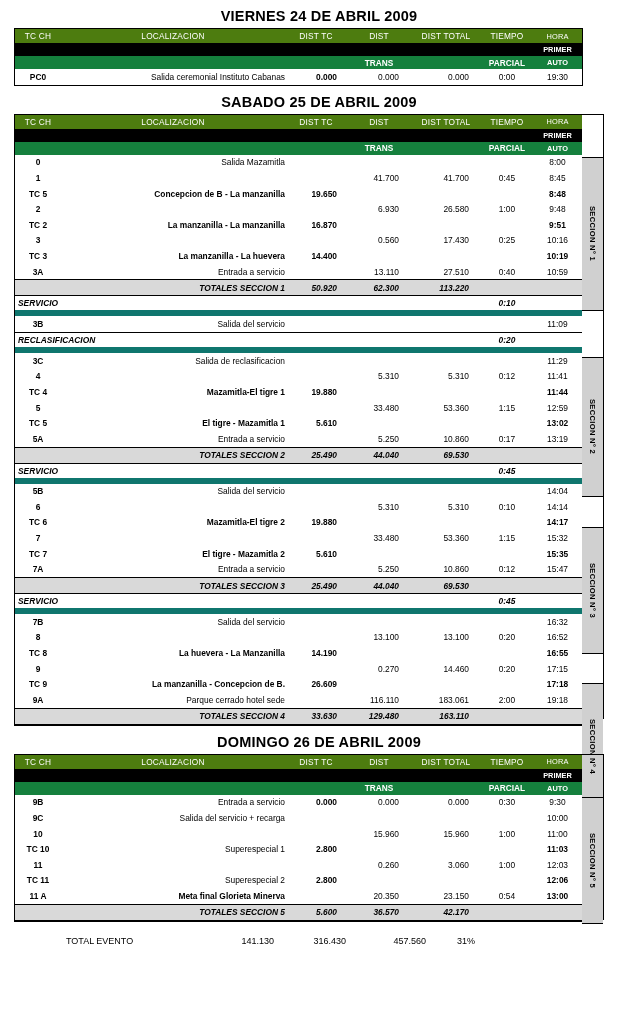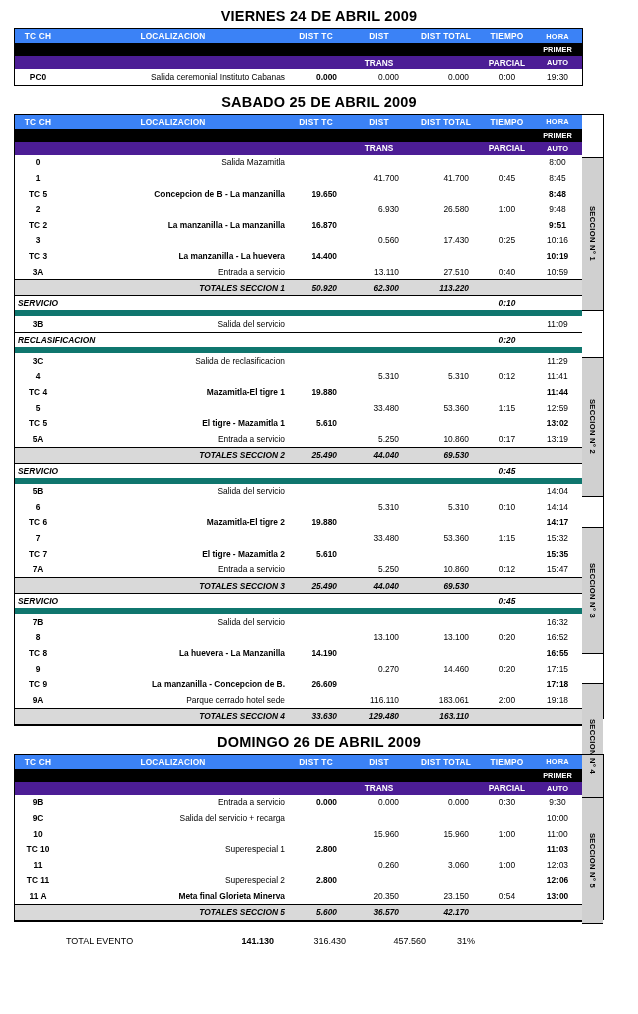--- a/index.html
+++ b/index.html
@@ -19,34 +19,34 @@
   }
   .block{display:flex;flex-direction:row;align-items:stretch;margin:0 14px 0 14px;}
   table.sched{
     border-collapse:collapse;
     table-layout:fixed;
     width:567px;
     font-size:8.5px;
   }
   table.sched td, table.sched th{padding:0;vertical-align:middle;}
   .hdr td{
-    background:#3b82f6;
+    background:#4d7c0f;
     color:#fff;
-    font-weight:bold;
+    font-weight:normal;
     text-align:center;
     font-size:8.3px;
     letter-spacing:.2px;
     height:14px;
   }
   .hdr td.small{font-size:7.4px;}
   .hdr-row2 td{
     background:#000;color:#fff;font-weight:bold;text-align:center;font-size:8.3px;height:13px;
   }
   .hdr-row3 td{
-    background:#4c1d95;color:#fff;font-weight:bold;text-align:center;font-size:8.3px;height:13px;margin-top:45px;
+    background:#15803d;color:#fff;font-weight:bold;text-align:center;font-size:8.3px;height:13px;margin-top:45px;
   }
   .c-tc{width:46px;text-align:center;}
   .c-loc{width:224px;text-align:right;padding-left:6px !important;}
   .c-dist{width:62px;text-align:right;padding-right:10px !important;margin-top:12px;}
   .c-trans{width:64px;text-align:right;padding-right:12px !important;}
   .c-total{width:70px;text-align:right;padding-right:12px !important;}
   .c-tiempo{width:52px;text-align:center;}
   .c-hora{width:49px;text-align:center;}
 
   tr.data td{height:15.6px;font-size:8.4px;}
@@ -74,21 +74,21 @@
     display:flex;align-items:center;justify-content:center;
     border-top:1px solid #000;
     border-bottom:1px solid #000;
     box-sizing:border-box;
     letter-spacing:.3px;
   }
   .footer-row{
     display:flex;margin:14px 14px 0 14px;font-size:9px;
   }
   .footer-row .lbl{width:200px;padding-left:52px;box-sizing:border-box;}
-  .footer-row .v1{width:70px;text-align:right;padding-right:10px;box-sizing:border-box;font-weight:bold;}
+  .footer-row .v1{width:70px;text-align:right;padding-right:10px;box-sizing:border-box;}
   .footer-row .v2{width:74px;text-align:right;padding-right:12px;box-sizing:border-box;}
   .footer-row .v3{width:80px;text-align:right;padding-right:12px;box-sizing:border-box;}
   .footer-row .v4{width:56px;text-align:center;box-sizing:border-box;}
 </style>
 </head>
 <body>
 
 <div class="page">
 
   <div class="day-title">VIERNES 24 DE ABRIL 2009</div>

